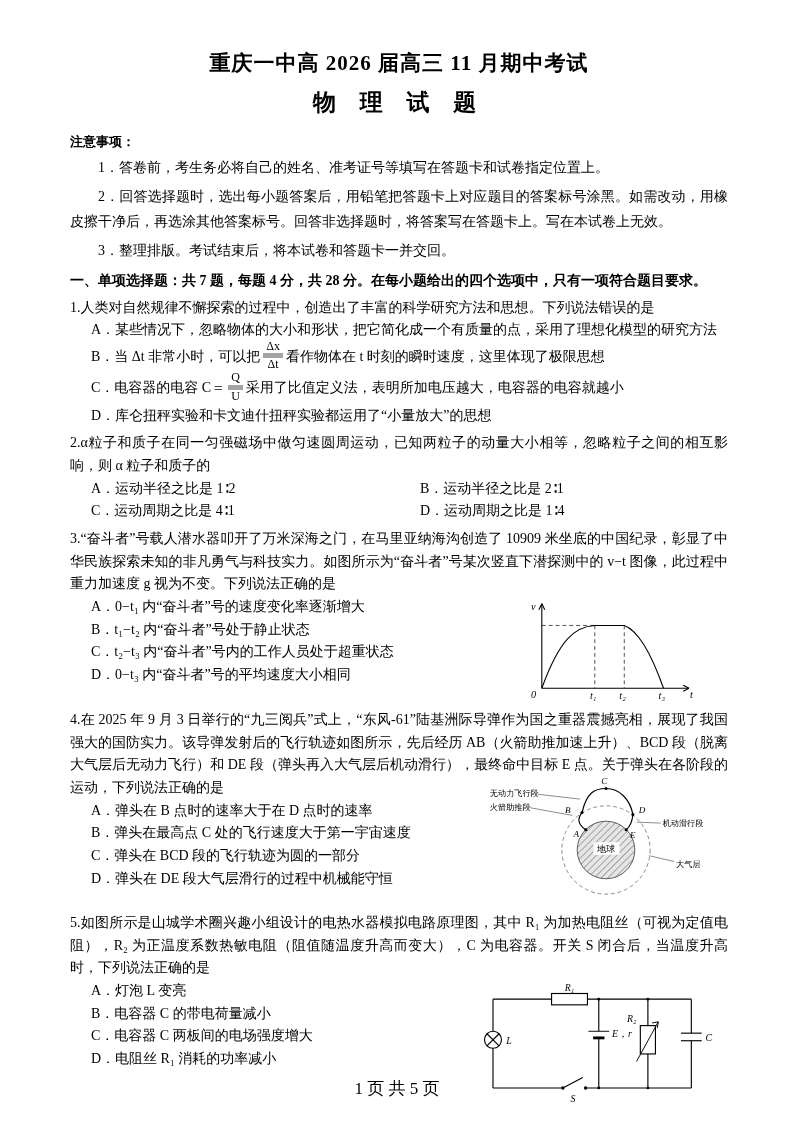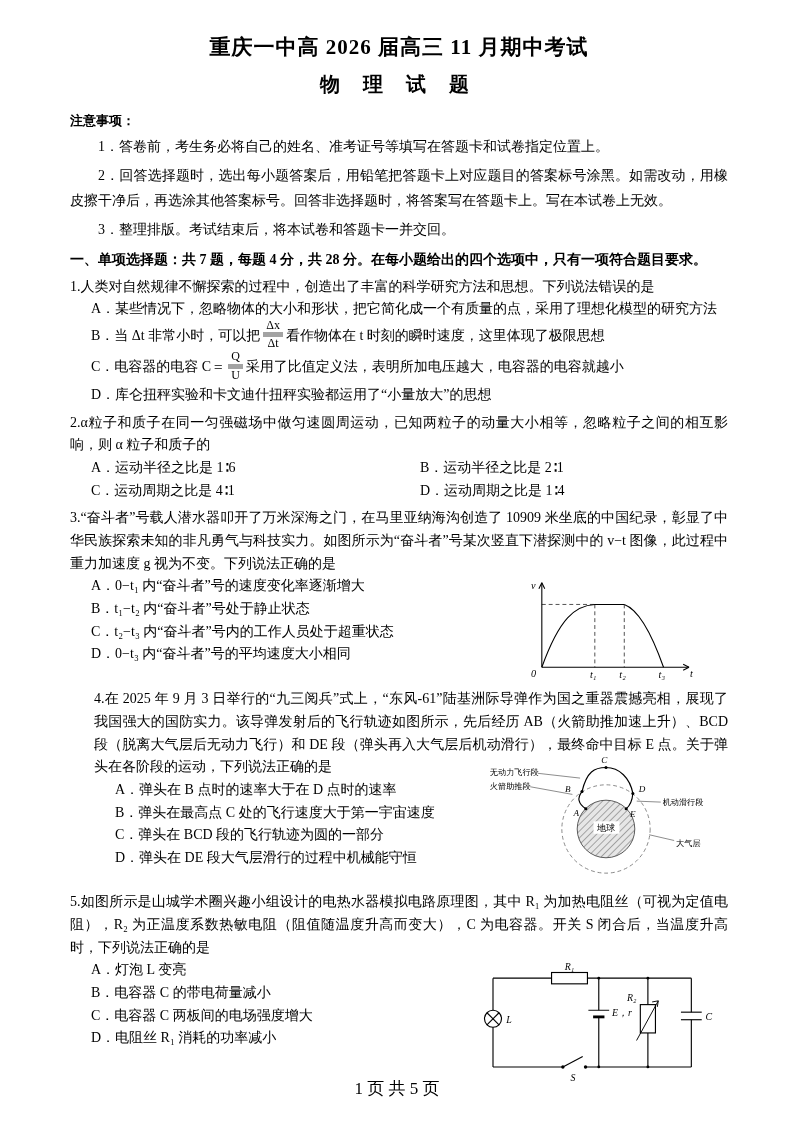--- a/index.html
+++ b/index.html
@@ -3,38 +3,38 @@
 <meta charset="utf-8">
 <style>
   * { margin:0; padding:0; box-sizing:border-box; }
   html,body { background:#ffffff; }
   body {
     width:794px; height:1123px;
     color:#000;
     font-family:"Liberation Serif", serif;
     font-size:14px; line-height:1.62;
   }
-  .page { width:794px; height:1123px; padding:30px 66px 0 70px; position:relative; overflow:hidden; background:#fff; }
+  .page { width:794px; height:1123px; padding:46px 66px 0 70px; position:relative; overflow:hidden; background:#fff; }
   .title { text-align:center; font-size:21px; font-weight:bold; letter-spacing:1px; margin-bottom:4px; }
-  .subtitle { text-align:center; font-size:20px; font-weight:bold; letter-spacing:9px; margin-bottom:10px; }
+  .subtitle { text-align:center; font-size:23px; font-weight:bold; letter-spacing:9px; margin-bottom:10px; }
   .notice { margin-bottom:6px; }
   .notice-heading { font-weight:bold; font-size:13px; }
   .notice-item { text-indent:2em; line-height:1.78; margin-top:4px; text-align:justify; }
   .section-heading { font-weight:bold; margin:3px 0 4px 0; }
   .question { position:relative; margin-bottom:5px; }
   .stem { text-align:justify; }
   .option { padding-left:1.5em; }
   .options-2col { display:grid; grid-template-columns:50% 50%; }
   .options-2col .option { padding-left:1.5em; }
   .frac { display:inline-flex; flex-direction:column; text-align:center; vertical-align:middle;
           line-height:1.1; font-size:12px; margin:0 3px; position:relative; top:-2px; }
   .frac .num { border-bottom:5px solid #a3a3a3; padding:0 3px; }
   .frac .den { padding:0 3px; }
   .q3 { min-height:176px; }
-  .q4 { min-height:198px;margin-left:24px; }
+  .q4 { min-height:198px; }
   .q5 { min-height:194px; }
   .fig { position:absolute; background:#fff; }
   .fig-q3 { right:30px; top:68px; }
   .fig-q4 { right:2px;  top:66px; }
   .fig-q5 { right:14px; top:70px; }
   svg text { font-family:"Liberation Serif", serif; }
   .footer { position:absolute; left:0; right:0; bottom:20px; text-align:center; font-size:17px; }
 </style>
 </head>
 <body>
@@ -67,21 +67,21 @@
           <span class="num">Q</span>
           <span class="den">U</span>
         </span><span>采用了比值定义法，表明所加电压越大，电容器的电容就越小</span>
     </div>
     <div class="option">D．库仑扭秤实验和卡文迪什扭秤实验都运用了“小量放大”的思想</div>
   </div>
 
   <div class="question">
     <p class="stem">2.α粒子和质子在同一匀强磁场中做匀速圆周运动，已知两粒子的动量大小相等，忽略粒子之间的相互影响，则 α 粒子和质子的</p>
     <div class="options-2col">
-      <div class="option">A．运动半径之比是 1∶6</div>
+      <div class="option">A．运动半径之比是 1∶2</div>
       <div class="option">B．运动半径之比是 2∶1</div>
       <div class="option">C．运动周期之比是 4∶1</div>
       <div class="option">D．运动周期之比是 1∶4</div>
     </div>
   </div>
 
   <div class="question q3">
     <p class="stem">3.“奋斗者”号载人潜水器叩开了万米深海之门，在马里亚纳海沟创造了 10909 米坐底的中国纪录，彰显了中华民族探索未知的非凡勇气与科技实力。如图所示为“奋斗者”号某次竖直下潜探测中的 v−t 图像，此过程中重力加速度 g 视为不变。下列说法正确的是</p>
     <div class="option">A．0−t₁ 内“奋斗者”号的速度变化率逐渐增大</div>
     <div class="option">B．t₁−t₂ 内“奋斗者”号处于静止状态</div>

